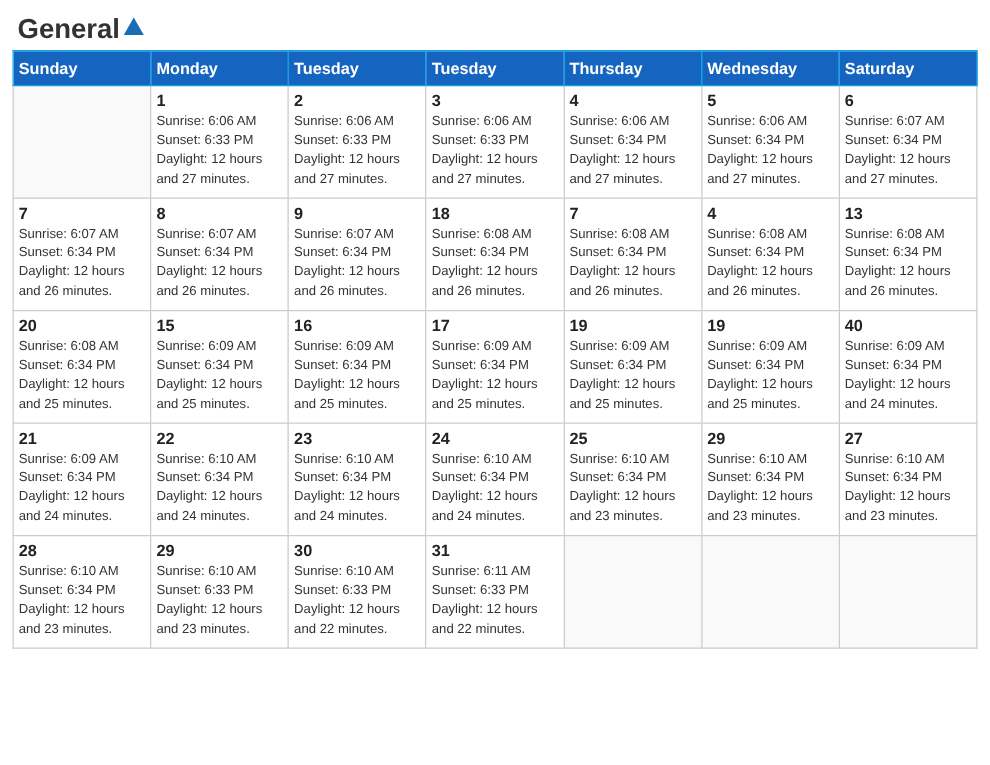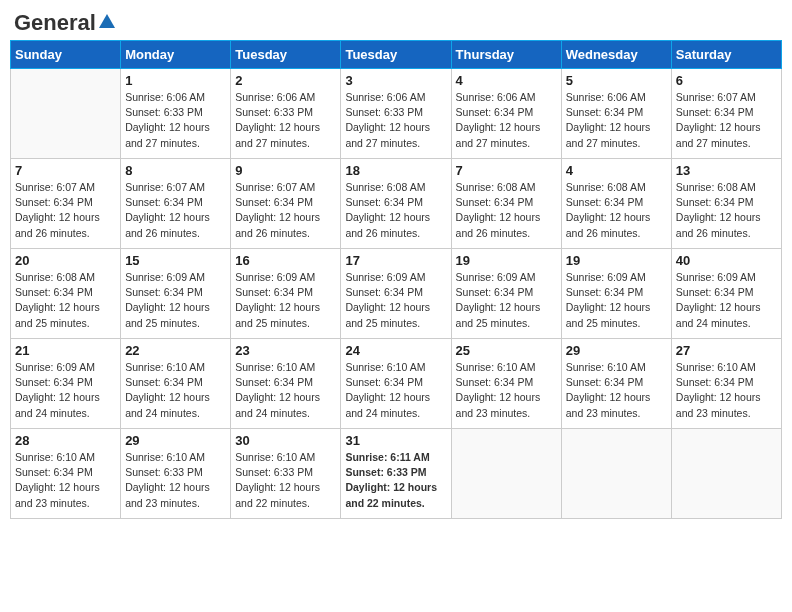--- a/index.html
+++ b/index.html
@@ -320,21 +320,21 @@
         </td>
         <td>
           <span class="day-number">30</span>
           <div class="day-info" style="white-space: pre-line;">Sunrise: 6:10 AM
 Sunset: 6:33 PM
 Daylight: 12 hours
 and 22 minutes.</div>
         </td>
         <td>
           <span class="day-number">31</span>
-          <div class="day-info" style="white-space: pre-line; font-weight: bold;">Sunrise: 6:11 AM
+          <div class="day-info" style="white-space: pre-line;">Sunrise: 6:11 AM
 Sunset: 6:33 PM
 Daylight: 12 hours
 and 22 minutes.</div>
         </td>
         <td class="empty"></td>
         <td class="empty"></td>
         <td class="empty"></td>
       </tr>
     </tbody>
 </table>

